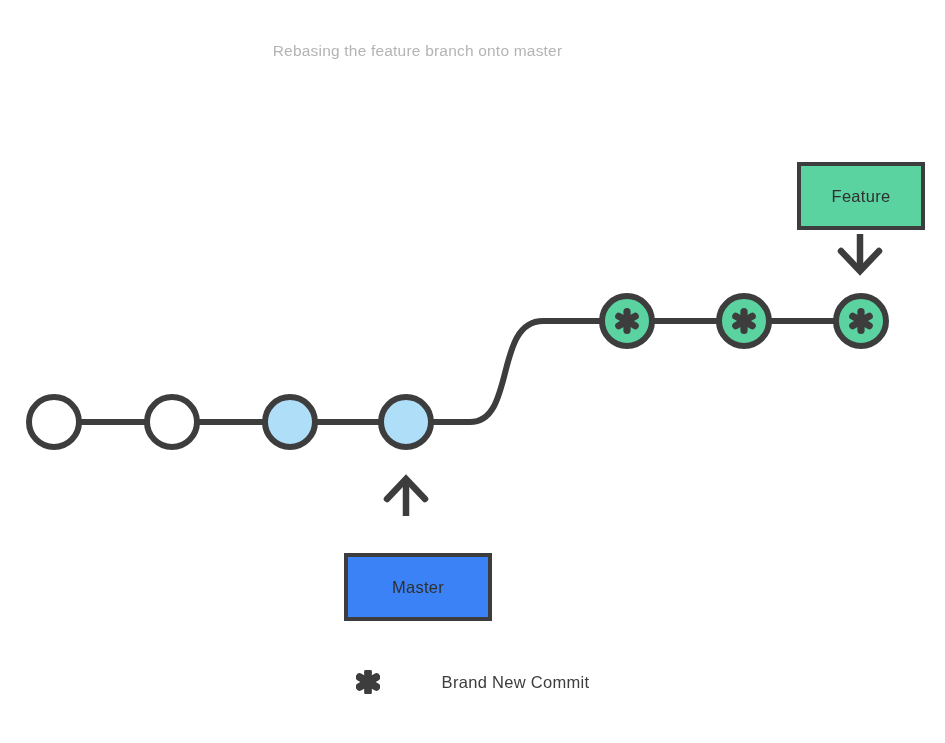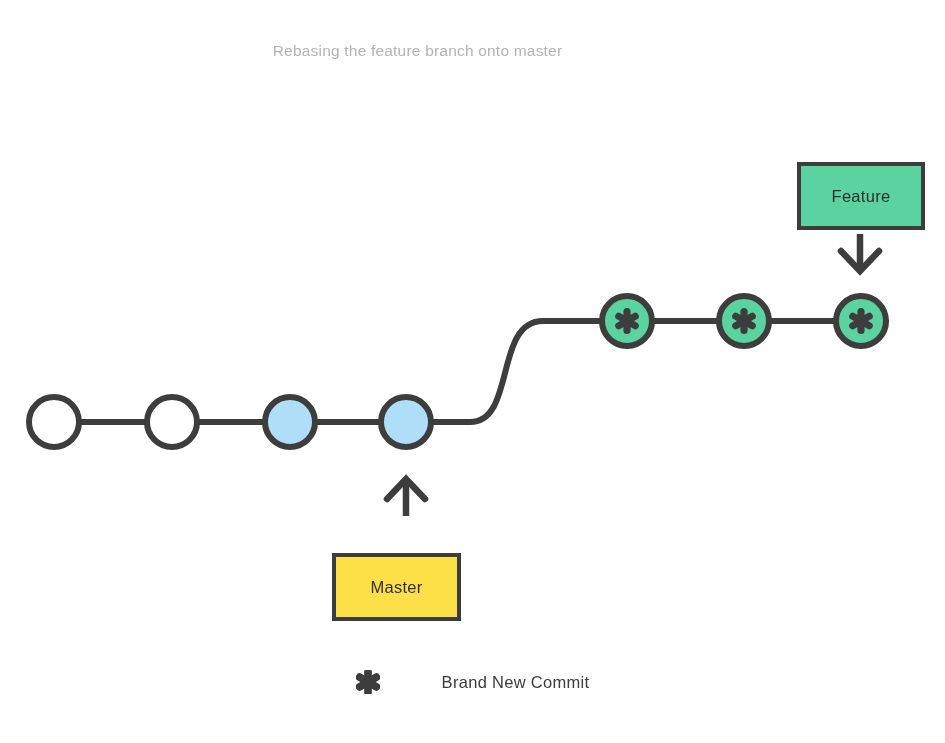--- a/index.html
+++ b/index.html
@@ -46,25 +46,25 @@
     margin-top: 16px;
   }
   #feature-box {
     left: 797px;
     top: 146px;
     width: 128px;
     height: 68px;
     background: #5BD3A0;
   }
   #master-box {
-    left: 332px;
+    left: 344px;
     top: 537px;
-    width: 129px;
+    width: 148px;
     height: 68px;
-    background: #fde047;
+    background: #3b82f6;
   }
   .legend {
     position: absolute;
     left: 0;
     top: 670px;
     width: 945px;
     display: flex;
     align-items: center;
     justify-content: center;
     gap: 22px;

